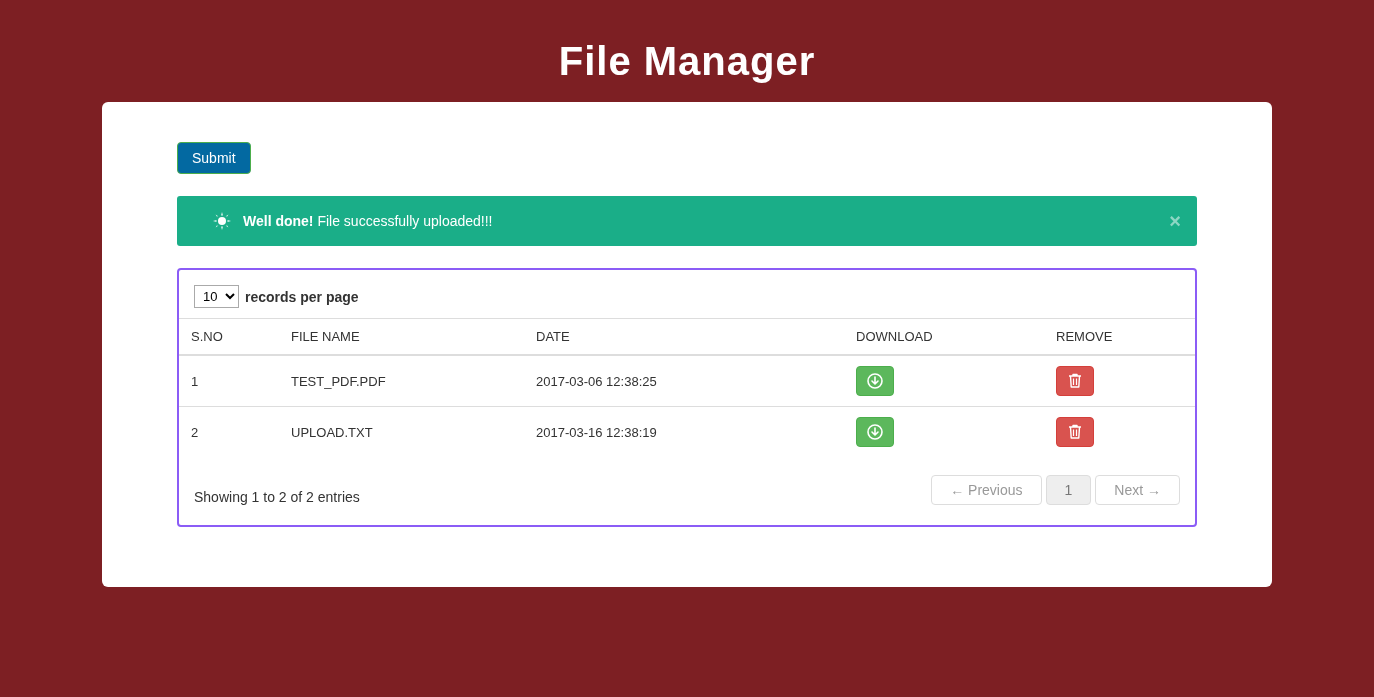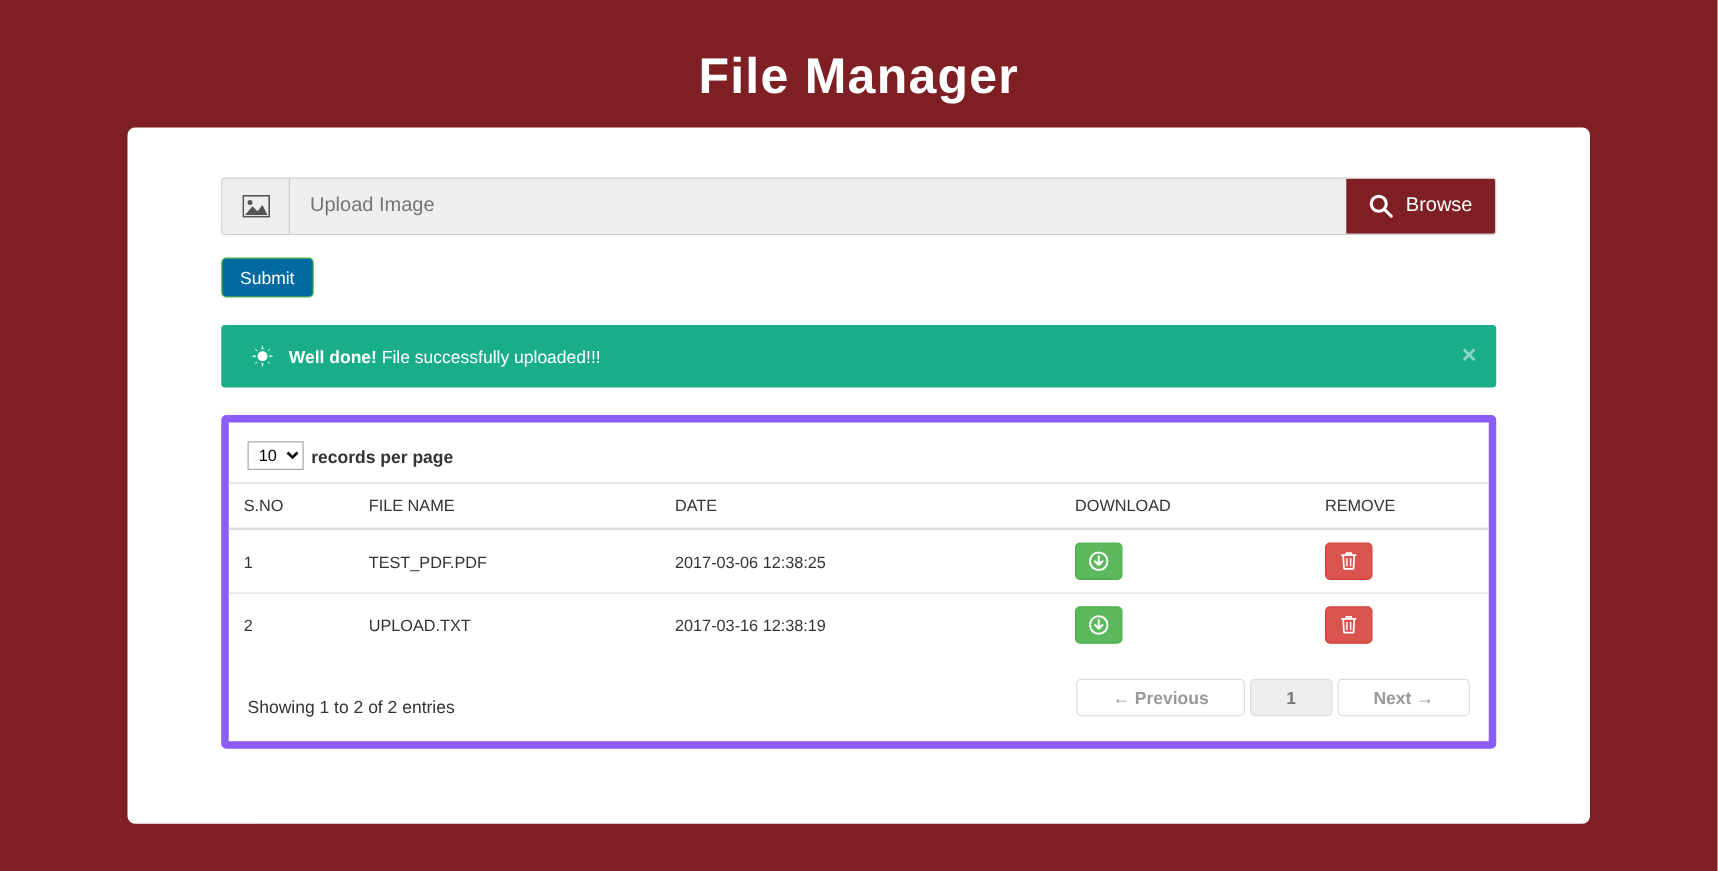--- a/index.html
+++ b/index.html
@@ -79,21 +79,21 @@
     font-size: 14px;
     cursor: pointer;
     margin-bottom: 22px;
     display: inline-block;
   }
   
   .alert {
     background: #1aae88;
     color: #fff;
     border-radius: 3px;
-    padding: 16px 24px;
+    padding: 16px 36px;
     position: relative;
     display: flex;
     align-items: center;
     gap: 12px;
     margin-bottom: 22px;
   }
   .alert .close {
     position: absolute;
     right: 16px;
     top: 50%;
@@ -101,21 +101,21 @@
     color: rgba(255,255,255,0.5);
     font-size: 20px;
     font-weight: bold;
     cursor: pointer;
     background: none;
     border: none;
   }
   .alert strong { font-weight: bold; }
   
   .table-panel {
-    border: 6px solid #8b5cf6;
+    border: 2px solid #8b5cf6;
     border-radius: 4px;
     padding: 15px 0 20px;
   }
   .table-top {
     display: flex;
     justify-content: space-between;
     align-items: center;
     padding: 0 15px 10px;
   }
   .length-sel {
@@ -180,61 +180,39 @@
   }
   .table-bottom .info { color: #333; }
   .pager {
     display: flex;
     gap: 4px;
   }
   .pager button {
     border: 1px solid #ddd;
     background: #fff;
     color: #999;
-    padding: 6px 28px;
+    padding: 6px 18px;
     border-radius: 4px;
     font-size: 14px;
     cursor: pointer;
-    font-weight: bold;
   }
   .pager button.active {
     background: #eee;
     color: #777;
   }
   svg { display: block; }
 </style>
 </head>
 <body>
 
 <h1 class="page-title">File Manager</h1>
 
 <div class="panel">
 
   
-  <div class="upload-bar">
-    <div class="icon-box">
-      <svg width="22" height="18" viewBox="0 0 22 18">
-        <rect x="0.5" y="0.5" width="21" height="17" fill="none" stroke="#555" stroke-width="1.5"></rect>
-        <circle cx="6" cy="6" r="2" fill="#555"></circle>
-        <path d="M2 16 L8 9 L12 13 L16 8 L20 16 Z" fill="#555"></path>
-      </svg>
-    </div>
-    <div class="input-box">
-      <input type="text" placeholder="Upload Image" style="">
-    </div>
-    <button class="browse-btn">
-      <span>
-        <svg width="20" height="20" viewBox="0 0 20 20">
-          <circle cx="8" cy="8" r="6" fill="none" stroke="#fff" stroke-width="2.5"></circle>
-          <line x1="13" y1="13" x2="18" y2="18" stroke="#fff" stroke-width="2.5" stroke-linecap="round"></line>
-        </svg>
-      </span>
-      <span>Browse</span>
-    </button>
-  </div>
 
   <button class="submit-btn">Submit</button>
 
   
   <div class="alert">
     <span>
       <svg width="18" height="18" viewBox="0 0 18 18">
         <g fill="#fff">
             <circle cx="9" cy="9" r="4"></circle>
         <path d="M9 0 L10 4 L9 3 L8 4 Z"></path>

